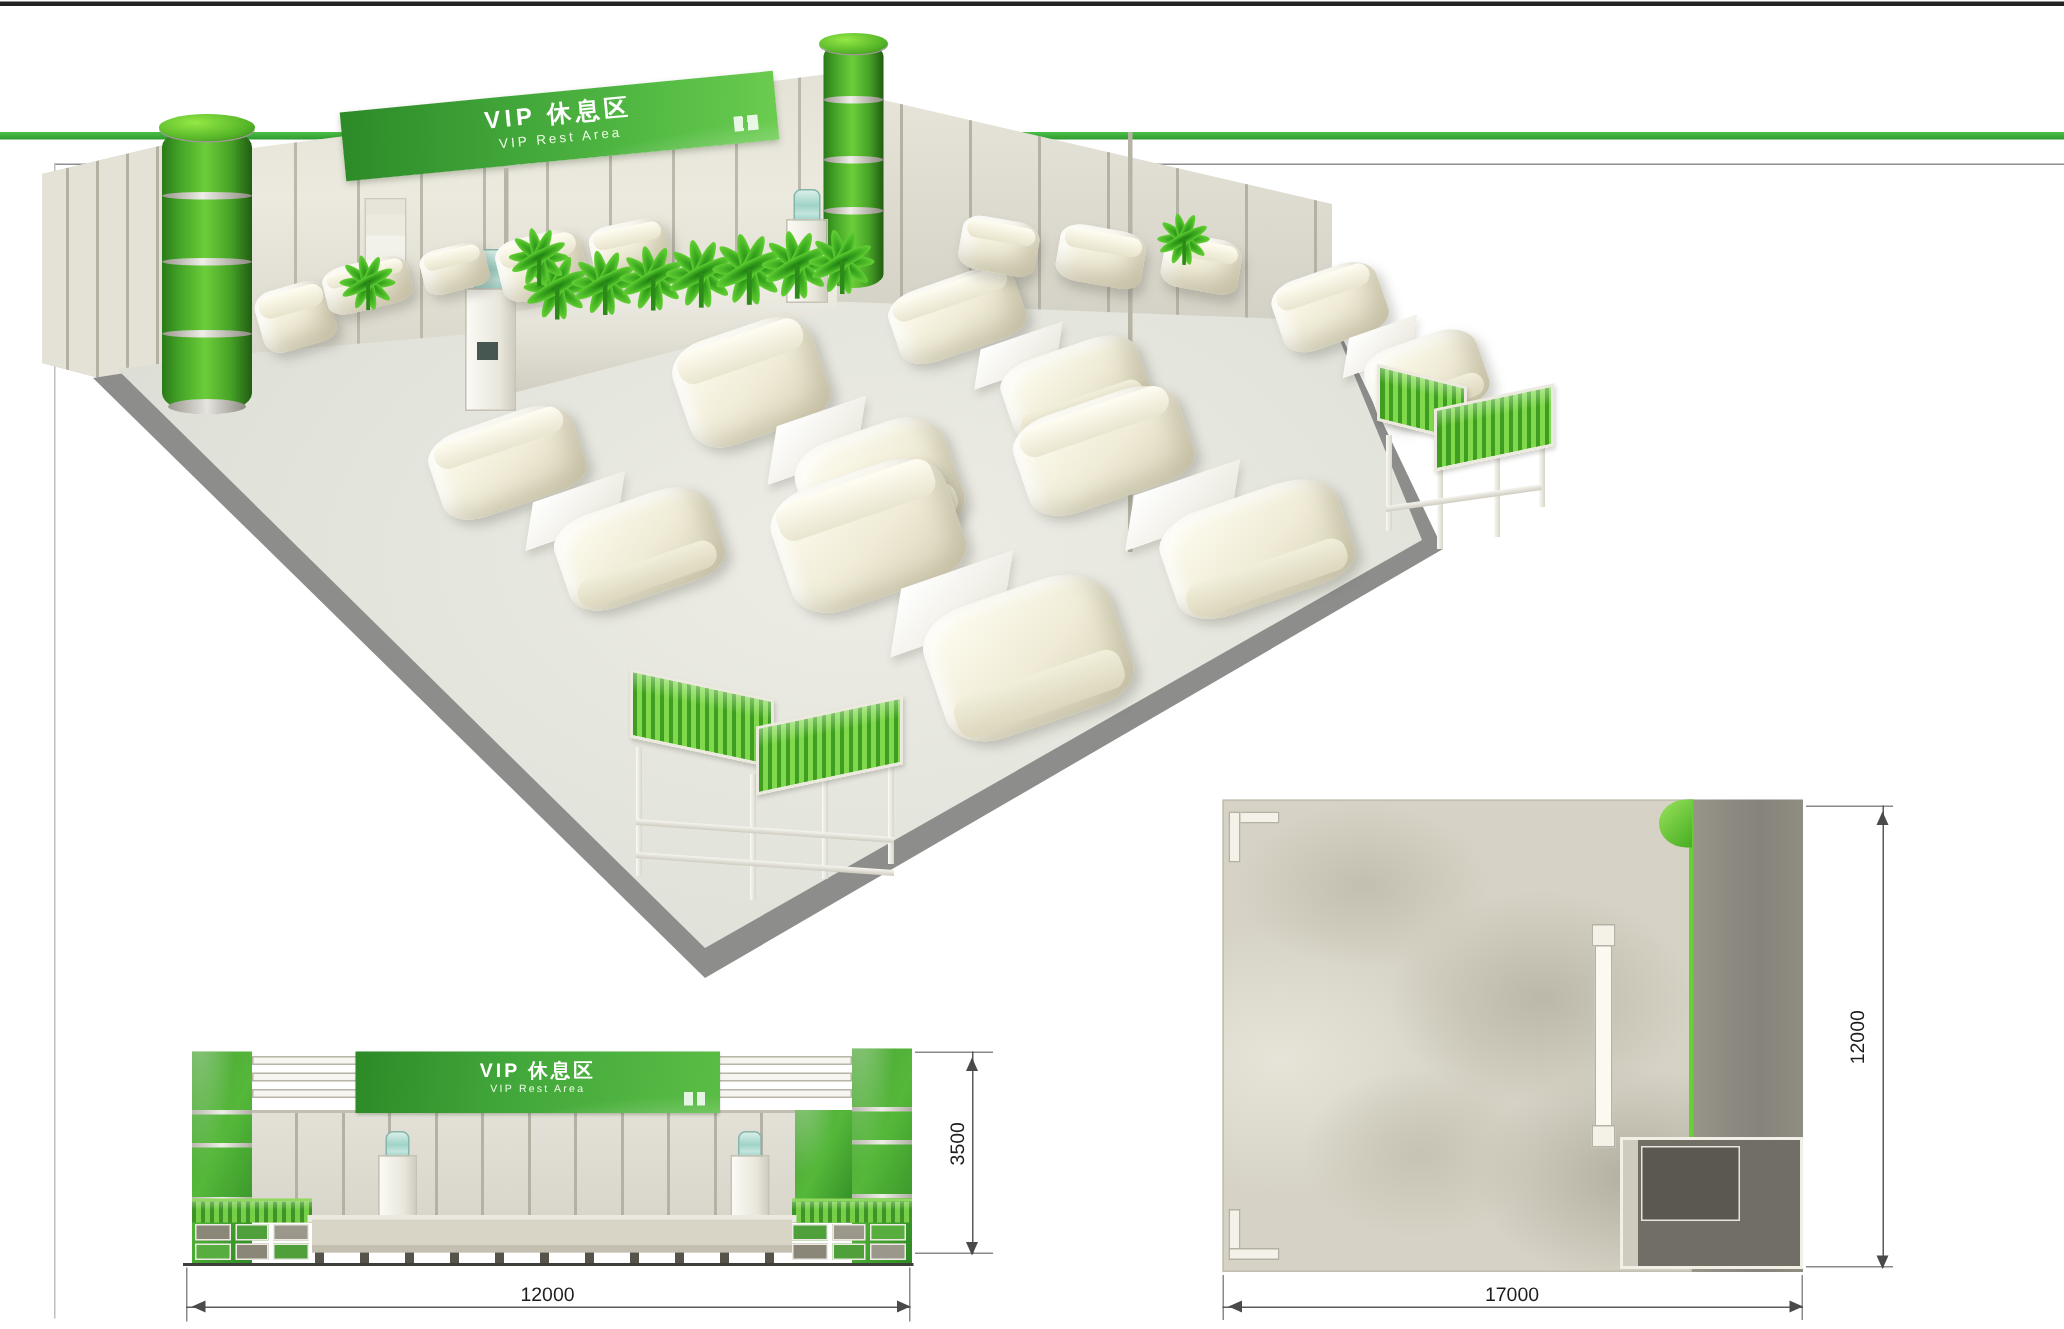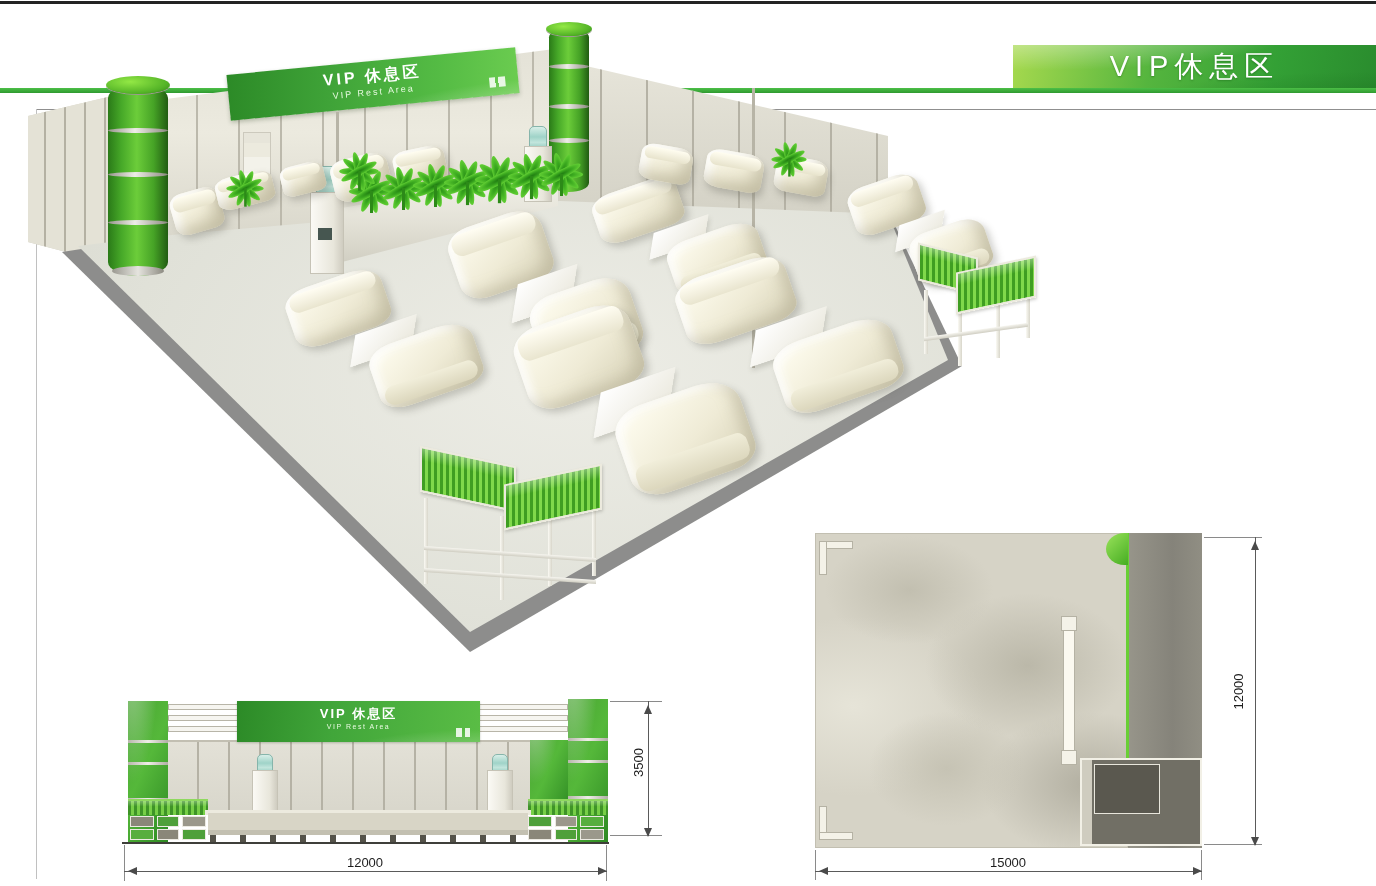--- a/index.html
+++ b/index.html
@@ -158,23 +158,20 @@
 </head>
 <body>
 
 <div id="page">
 
   <div class="abs top-rule"></div>
   <div class="abs frame-h"></div>
   <div class="abs frame-v"></div>
   <div class="abs green-rule"></div>
 
-  <div class="abs hbanner">
-    <div class="hbanner-title">VIP休息区</div>
-  </div>
 
   <div>
     <div class="abs wall-outer"></div>
     <div class="abs wall-left"></div>
     <div class="abs wall-right"></div>
     <div class="abs skirt"></div>
     <div class="abs floor"></div>
 
     <div class="abs cyl" style="left:108px;top:84px;width:60px;height:192px">
       <div class="cyl-band" style="top:44px"></div>
@@ -537,21 +534,21 @@
 
     <div class="abs" style="left:1080px;top:758px;width:122px;height:88px;background:#716f65;border:2px solid #f2f0e6;box-sizing:border-box"></div>
     <div class="abs" style="left:1082px;top:760px;width:10px;height:84px;background:#cfccbf"></div>
     <div class="abs" style="left:1094px;top:764px;width:66px;height:50px;background:#5a584f;border:1px solid #e8e6dc;box-sizing:border-box"></div>
 
     <div class="extv" style="left:815px;top:850px;height:30px"></div>
     <div class="extv" style="left:1201px;top:850px;height:30px"></div>
     <div class="dimh" style="left:815px;top:871px;width:387px"></div>
     <div class="ar l" style="left:815px;top:867px"></div>
     <div class="ar r" style="left:1193px;top:867px"></div>
-    <div class="dimlab" style="left:975px;top:855px;width:66px">15000</div>
+    <div class="dimlab" style="left:975px;top:855px;width:66px">17000</div>
 
     <div class="exth" style="left:1204px;top:537px;width:58px"></div>
     <div class="exth" style="left:1204px;top:844px;width:58px"></div>
     <div class="dimv" style="left:1255px;top:537px;height:308px"></div>
     <div class="ar u" style="left:1251px;top:537px"></div>
     <div class="ar d" style="left:1251px;top:837px"></div>
     <div class="dimlab vlab" style="left:1208px;top:684px;width:60px">12000</div>
   </div>
 
 </div>

